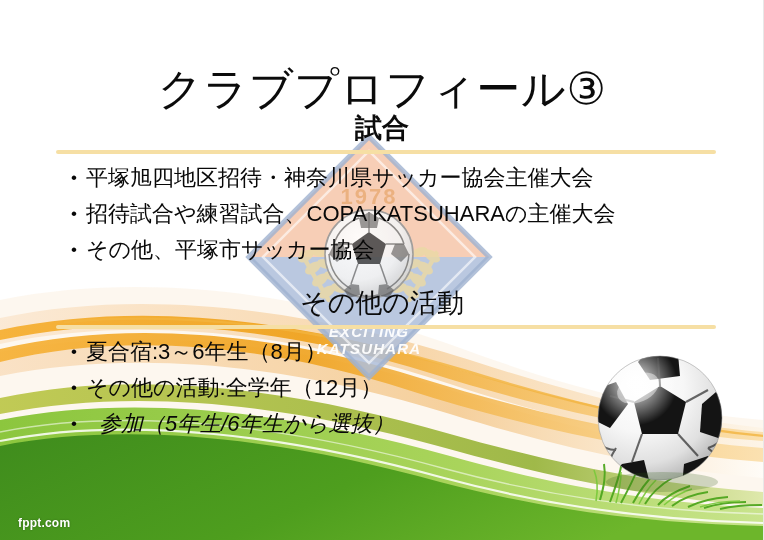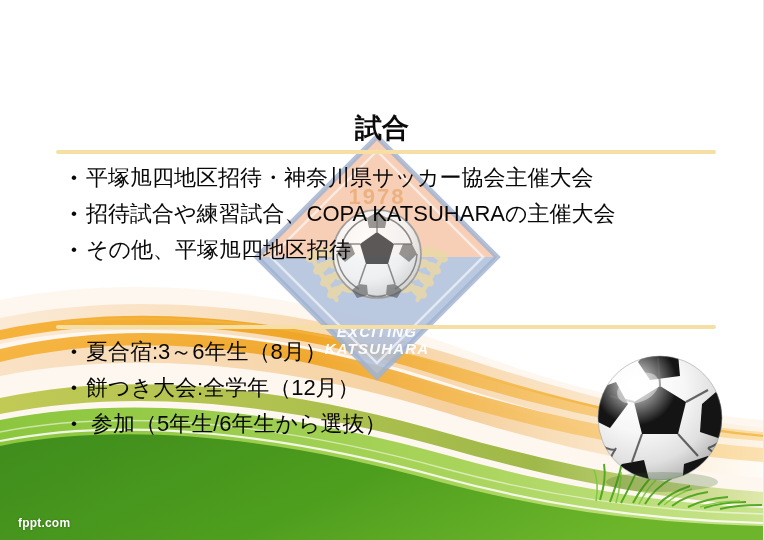--- a/index.html
+++ b/index.html
@@ -22,21 +22,21 @@
   .bg-layer {
     position: absolute;
     inset: 0;
     pointer-events: none;
   }
   .bg-layer svg { display: block; width: 764px; height: 540px; }
 
   
   #logo-watermark {
     position: absolute;
-    left: 252px;
+    left: 244px;
     top: 132px;
     width: 250px;
     height: 250px;
     pointer-events: none;
   }
   #logo-watermark svg { display: block; width: 250px; height: 250px; }
 
   
   #soccer-ball {
     position: absolute;
@@ -113,21 +113,22 @@
     width: 24px;
     flex: 0 0 24px;
     text-align: center;
     font-size: 17px;
     line-height: 36px;
     color: #080808;
   }
   .bullet-text { flex: 1 1 auto; }
   .bullet-text .cont {
     display: block;
-    margin-left: 5px;
+    margin-left: 13px;
+    font-style: italic;
   }
 
   
   #fppt-watermark {
     position: absolute;
     left: 18px;
     top: 516px;
     font-size: 12px;
     font-weight: 700;
     color: #ffffff;
@@ -349,49 +350,51 @@
       <circle cx="72" cy="66" r="62" fill="url(#ballGloss)"></circle>
       <ellipse cx="50" cy="36" rx="22" ry="14" fill="#ffffff" opacity="0.45" transform="rotate(-24 50 36)"></ellipse>
       <circle cx="72" cy="66" r="62" fill="none" stroke="#8e8e8e" stroke-width="1" opacity="0.5"></circle>
 
       <ellipse cx="74" cy="130" rx="56" ry="10" fill="#2f5d14" opacity="0.22"></ellipse>
     </svg>
   </div>
 
   <div id="content">
 
+    <h1 class="slide-title">クラブプロフィール③</h1>
 
     <div class="section-heading" id="heading-matches">試合</div>
     <div class="divider" id="divider-matches"></div>
 
     <ul class="bullet-list" id="list-matches">
       <li class="bullet-item">
         <span class="bullet-marker">•</span>
         <span class="bullet-text">平塚旭四地区招待・神奈川県サッカー協会主催大会</span>
       </li>
       <li class="bullet-item">
         <span class="bullet-marker">•</span>
         <span class="bullet-text">招待試合や練習試合、COPA KATSUHARAの主催大会</span>
       </li>
       <li class="bullet-item">
         <span class="bullet-marker">•</span>
-        <span class="bullet-text">その他、平塚旭四地区招待</span>
+        <span class="bullet-text">その他、平塚市サッカー協会</span>
       </li>
     </ul>
 
+    <div class="section-heading" id="heading-other">その他の活動</div>
     <div class="divider" id="divider-other"></div>
 
     <ul class="bullet-list" id="list-other">
       <li class="bullet-item">
         <span class="bullet-marker">•</span>
         <span class="bullet-text">夏合宿:3～6年生（8月）</span>
       </li>
       <li class="bullet-item">
         <span class="bullet-marker">•</span>
-        <span class="bullet-text">餅つき大会:全学年（12月）</span>
+        <span class="bullet-text">その他の活動:全学年（12月）</span>
       </li>
       <li class="bullet-item">
         <span class="bullet-marker">•</span>
         <span class="bullet-text">
           <span class="cont">参加（5年生/6年生から選抜）</span>
         </span>
       </li>
     </ul>
 
   </div>

